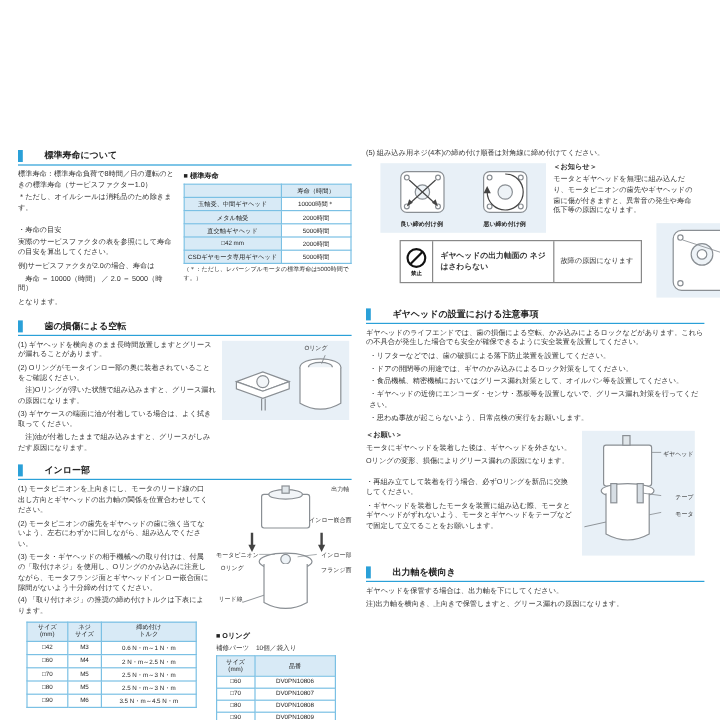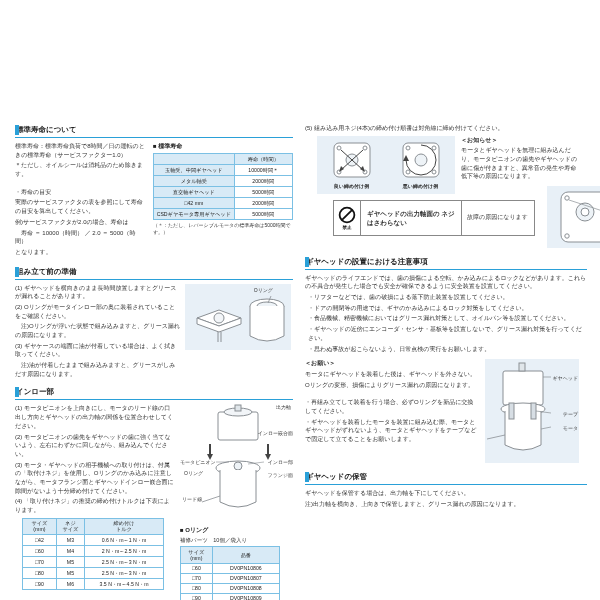--- a/index.html
+++ b/index.html
@@ -1,21 +1,21 @@
 <!DOCTYPE html>
 <html><head>
 <meta charset="utf-8">
 <style>
   html,body{margin:0;padding:0;background:#fff;}
   .page{position:relative;width:600px;height:600px;background:#ffffff;overflow:hidden;
         font-family:"Liberation Sans","DejaVu Sans",sans-serif;color:#333;}
   .col{position:absolute;}
   
   .sec-h{position:relative;font-size:7.5px;font-weight:bold;color:#222;
-         padding:1px 0 2px 1px;border-bottom:1.5px solid #2aa0d8;margin-bottom:4px;}
+         padding:1px 0 2px 22px;border-bottom:1.5px solid #2aa0d8;margin-bottom:4px;}
   .sec-h::before{content:"";position:absolute;left:0;top:1px;bottom:2px;width:3.5px;background:#2aa0d8;}
   .txt{font-size:6px;line-height:1.45;color:#333;}
   .txt div{margin-bottom:2px;}
   .row{display:flex;align-items:flex-start;}
   .gap{height:5px;}
   
   table{border-collapse:collapse;}
   .tbl{font-size:5.2px;color:#222;}
   .tbl td,.tbl th{border:1px solid #7bc0e4;padding:1.5px 2px;text-align:center;font-weight:normal;}
   .tbl .lab{background:#d8eaf6;}
@@ -84,21 +84,21 @@
           <tr>
                 <td class="lab">CSDギヤモータ専用ギヤヘッド</td>
                 <td class="val">5000時間</td>
               </tr>
         </tbody>
           </table>
         <div class="tbl-note">（＊：ただし、レバーシブルモータの標準寿命は5000時間です。）</div>
       </div>
     </div>
 
-    <div class="sec-h" style="margin-top:7px;">組み立て前の準備</div>
+    <div class="sec-h" style="margin-top:7px;">歯の損傷による空転</div>
 
     <div class="row" style="gap:5px;">
       <div class="txt" style="width:165px;">
         <div>(1) ギヤヘッドを横向きのまま長時間放置しますとグリースが漏れることがあります。</div>
         <div>(2) Oリングがモータインロー部の奥に装着されていることをご確認ください。</div>
         <div>　注)Oリングが浮いた状態で組み込みますと、グリース漏れの原因になります。</div>
         <div>(3) ギヤケースの端面に油が付着している場合は、よく拭き取ってください。</div>
         <div>　注)油が付着したままで組み込みますと、グリースがしみだす原因になります。</div>
       </div>
       <div class="dbox" style="width:106px;height:66px;">
@@ -337,20 +337,20 @@
             <rect x="24" y="44" width="5" height="16" fill="#d7dee4"></rect>
             <rect x="46" y="44" width="5" height="16" fill="#d7dee4"></rect>
             <line x1="51" y1="52" x2="66" y2="54" stroke-width="0.7"></line>
             <line x1="56" y1="70" x2="66" y2="68" stroke-width="0.7"></line>
             <line x1="20" y1="76" x2="2" y2="80" stroke-width="0.8"></line>
           </g>
         </svg>
       </div>
     </div>
 
-    <div class="sec-h" style="margin-top:8px;">ギヤヘッドの保管</div>
+    <div class="sec-h" style="margin-top:8px;">出力軸を横向き</div>
     <div class="txt">
       <div>ギヤヘッドを保管する場合は、出力軸を下にしてください。</div>
       <div>注)出力軸を横向き、上向きで保管しますと、グリース漏れの原因になります。</div>
     </div>
 
   </div>
 </div>
 
 </body></html>

